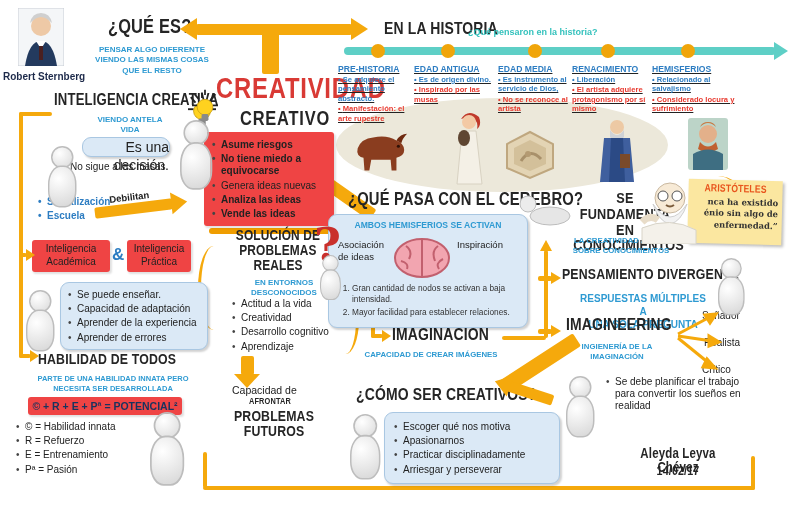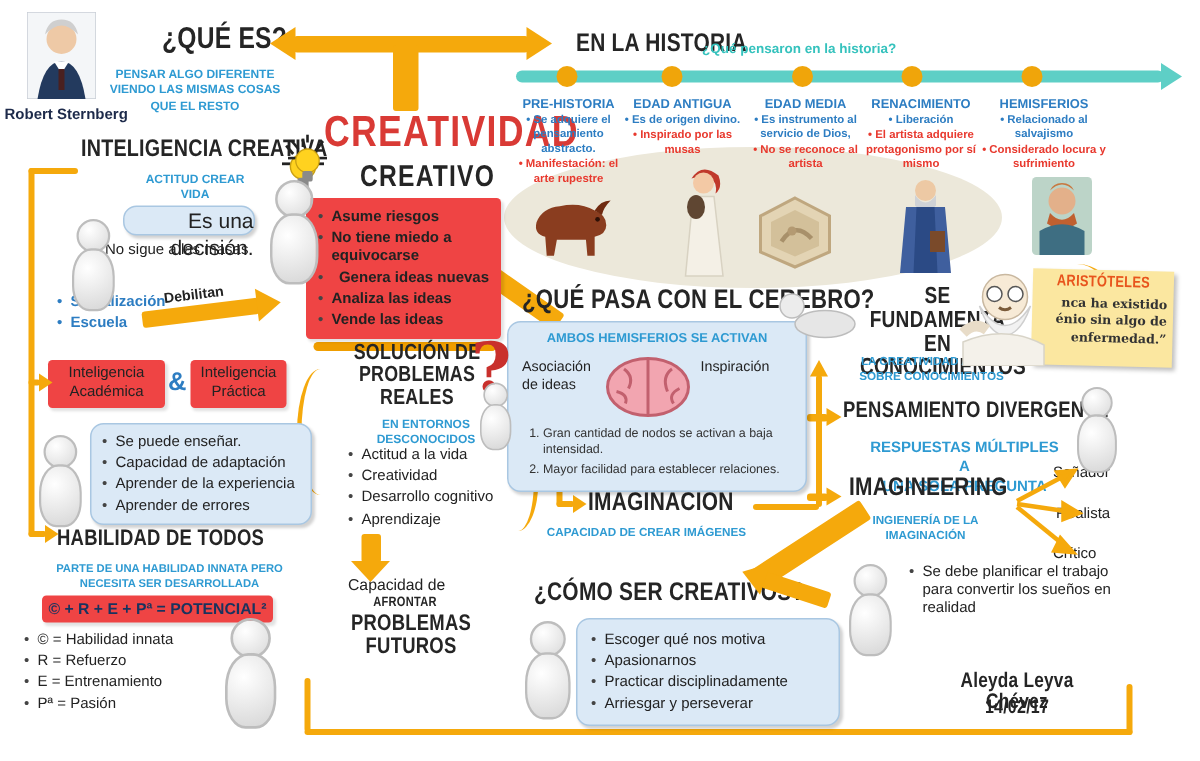--- a/index.html
+++ b/index.html
@@ -16,21 +16,21 @@
   .boxy{background:#ef4444;border-radius:3px;box-shadow:1.5px 2px 2px rgba(0,0,0,.12);}
   .oline{background:#f5a90c;position:absolute;border-radius:2px;}
   .tri{width:0;height:0;position:absolute;}
   ul.dots{margin:0;padding:0 0 0 11px;list-style:none;}
   ul.dots li{position:relative;margin:0 0 2px;font-size:10px;line-height:1.22;}
   ul.dots li::before{content:"•";position:absolute;left:-9px;color:#444;}
   ul.dots.blue li{color:#2d7dc2;font-weight:700;}
   ul.dots.blue li::before{color:#2d7dc2;}
   ol.nums{margin:0;padding:0 0 0 13px;}
   ol.nums li{font-size:8.3px;line-height:1.3;margin-bottom:2px;color:#333;}
-  .era{position:absolute;text-align:center;z-index:3;}
+  .era{position:absolute;z-index:3;text-decoration:underline;}
   .era .nm{font-weight:700;color:#2d7dc2;font-size:8.6px;margin-bottom:1px;white-space:nowrap;}
   .era .pt{font-size:7.6px;font-weight:700;line-height:1.25;margin-bottom:1px;}
   .era .pt.bl{color:#2d7dc2;} .era .pt.rd{color:#e8392e;}
   .era .pt::before{content:"• ";}
   .fig{position:absolute;z-index:4;}
   .fig .h{width:13px;height:13px;background:radial-gradient(circle at 35% 30%,#fff,#d9d9d9);
           border:1px solid #bdbdbd;border-radius:50%;margin:0 auto;}
   .fig .b{width:17px;height:26px;background:radial-gradient(circle at 35% 30%,#fff,#d5d5d5);
           border:1px solid #bdbdbd;border-radius:45% 45% 40% 40%;margin:-2px auto 0;}
   .dot{position:absolute;width:14px;height:14px;border-radius:50%;background:#f0a50a;z-index:2;}
@@ -50,21 +50,21 @@
       <rect width="46" height="58" fill="#f4f6f8" stroke="#c9ced6"></rect>
       <circle cx="23" cy="18" r="10" fill="#eec9a6"></circle>
       <path d="M12 15 Q14 5 23 5 Q32 5 34 15 Q28 9 23 9 Q18 9 12 15Z" fill="#cfcfcf"></path>
       <path d="M7 58 Q11 33 23 33 Q35 33 39 58Z" fill="#233a5e"></path>
       <path d="M18 33 L23 41 L28 33 Z" fill="#fff"></path>
       <rect x="21" y="38" width="4" height="14" fill="#4a2020"></rect>
     </svg>
   </div>
   <div class="abs hand" style="left:3px;top:71px;font-size:10px;font-weight:700;color:#1d2a4a;">Robert Sternberg</div>
   <div class="abs head" style="left:108px;top:16px;font-size:20px;">¿QUÉ ES?</div>
-  <div class="abs bcaps" style="left:56px;top:45px;width:148px;font-size:8px;">PENSAR ALGO DIFERENTE
+  <div class="abs bcaps" style="left:78px;top:45px;width:148px;font-size:8px;">PENSAR ALGO DIFERENTE
 VIENDO LAS MISMAS COSAS
 QUE EL RESTO</div>
 
   <div class="oline" style="left:196px;top:24px;width:156px;height:11px;"></div>
   <div class="oline" style="left:262px;top:30px;width:17px;height:44px;"></div>
   <div class="tri" style="left:180px;top:18px;border-top:11px solid transparent;border-bottom:11px solid transparent;border-right:17px solid #f5a90c;"></div>
   <div class="tri" style="left:351px;top:18px;border-top:11px solid transparent;border-bottom:11px solid transparent;border-left:17px solid #f5a90c;"></div>
 
   <div class="abs head" style="left:54px;top:92px;font-size:16px;">INTELIGENCIA CREATIVA</div>
   <div class="abs" style="left:188px;top:92px;z-index:4;">
@@ -73,21 +73,21 @@
           <line x1="15" y1="0" x2="15" y2="6"></line>
           <line x1="3" y1="5" x2="8" y2="11"></line>
       <line x1="27" y1="5" x2="22" y2="11"></line>
           <line x1="0" y1="18" x2="6" y2="18"></line>
           <line x1="30" y1="18" x2="24" y2="18"></line>
         </g>
       <circle cx="15" cy="20" r="9" fill="#ffd21f" stroke="#caa012"></circle>
       <rect x="11" y="28" width="8" height="8" rx="2" fill="#8a8a8a"></rect>
     </svg>
   </div>
-  <div class="abs bcaps" style="left:88px;top:115px;width:84px;font-size:8px;">ACTITUD CREAR
+  <div class="abs bcaps" style="left:88px;top:115px;width:84px;font-size:8px;">VIENDO ANTELA
 VIDA</div>
   <div class="abs boxb" style="left:82px;top:137px;width:86px;height:18px;z-index:3;">
     <div class="hand" style="text-align:right;font-size:14px;line-height:18px;">Es una decisión.</div>
   </div>
   <div class="abs hand" style="left:70px;top:161px;font-size:10px;">No sigue a las masas</div>
   <div class="fig" style="left:48px;top:146px;transform:scale(1.5);transform-origin:left top;">
     <div class="h"></div>
       <div class="b"></div>
   </div>
   <ul class="dots blue abs" style="left:36px;top:196px;z-index:3;">
@@ -160,21 +160,21 @@
       <circle cx="15" cy="20" r="9" fill="#ffd21f" stroke="#caa012"></circle>
       <rect x="11" y="28" width="8" height="8" rx="2" fill="#8a8a8a"></rect>
     </svg>
   </div>
   <div class="abs head red" style="left:216px;top:74px;font-size:29px;letter-spacing:1px;">CREATIVIDAD</div>
   <div class="abs head" style="left:240px;top:108px;font-size:20px;letter-spacing:1px;">CREATIVO</div>
   <div class="abs boxy" style="left:204px;top:132px;width:130px;height:94px;z-index:2;">
     <ul class="dots" style="padding:7px 3px 0 17px;">
       <li style="font-weight:600;">Asume riesgos</li>
       <li style="font-weight:600;">No tiene miedo a equivocarse</li>
-      <li style="font-weight:700;text-align:center;">Genera ideas nuevas</li>
+      <li style="font-weight:400;">Genera ideas nuevas</li>
       <li style="font-weight:600;">Analiza las ideas</li>
       <li style="font-weight:600;">Vende las ideas</li>
     </ul>
   </div>
   <div class="oline" style="left:209px;top:228px;width:122px;height:6px;background:#ef9d00;border-radius:3px;"></div>
   <div class="fig" style="left:180px;top:120px;transform:scale(1.7);transform-origin:left top;">
     <div class="h"></div>
       <div class="b"></div>
   </div>
 
@@ -278,21 +278,21 @@
       <circle cx="20" cy="16" r="9" fill="#e3b08a"></circle>
       <path d="M12 24 Q20 33 28 24 L30 31 Q20 38 10 31Z" fill="#c06030"></path>
       <path d="M5 36 Q20 27 35 36 L35 52 L5 52Z" fill="#3e6e82"></path>
     </svg>
   </div>
 
   <div class="abs" style="left:706px;top:176px;width:32px;height:42px;border-right:4px solid #f5a90c;border-radius:0 80% 60% 0 / 0 60% 60% 0;"></div>
   <div class="tri" style="left:726px;top:214px;border-left:8px solid transparent;border-right:8px solid transparent;border-top:12px solid #f5a90c;"></div>
 
   <div class="abs head" style="left:348px;top:190px;font-size:18px;">¿QUÉ PASA CON EL CEREBRO?</div>
-  <div class="abs boxb" style="left:338px;top:214px;width:198px;height:112px;z-index:2;">
+  <div class="abs boxb" style="left:328px;top:214px;width:198px;height:112px;z-index:2;">
     <div class="bcaps" style="margin-top:5px;font-size:8.6px;">AMBOS HEMISFERIOS SE ACTIVAN</div>
     <div class="hand" style="position:absolute;left:9px;top:24px;font-size:9.5px;">Asociación
 de ideas</div>
     <div class="hand" style="position:absolute;left:128px;top:24px;font-size:9.5px;">Inspiración</div>
     <div style="position:absolute;left:64px;top:20px;">
       <svg width="58" height="46" viewBox="0 0 58 46">
         <ellipse cx="29" cy="23" rx="27" ry="19" fill="#f2a5b0" stroke="#c2606e" stroke-width="2"></ellipse>
         <path d="M29 5 L29 41 M13 11 Q20 16 16 24 M45 11 Q38 16 42 26 M8 26 Q16 28 14 34 M50 24 Q42 28 46 34" stroke="#c2606e" stroke-width="2" fill="none"></path>
       </svg>
     </div>

